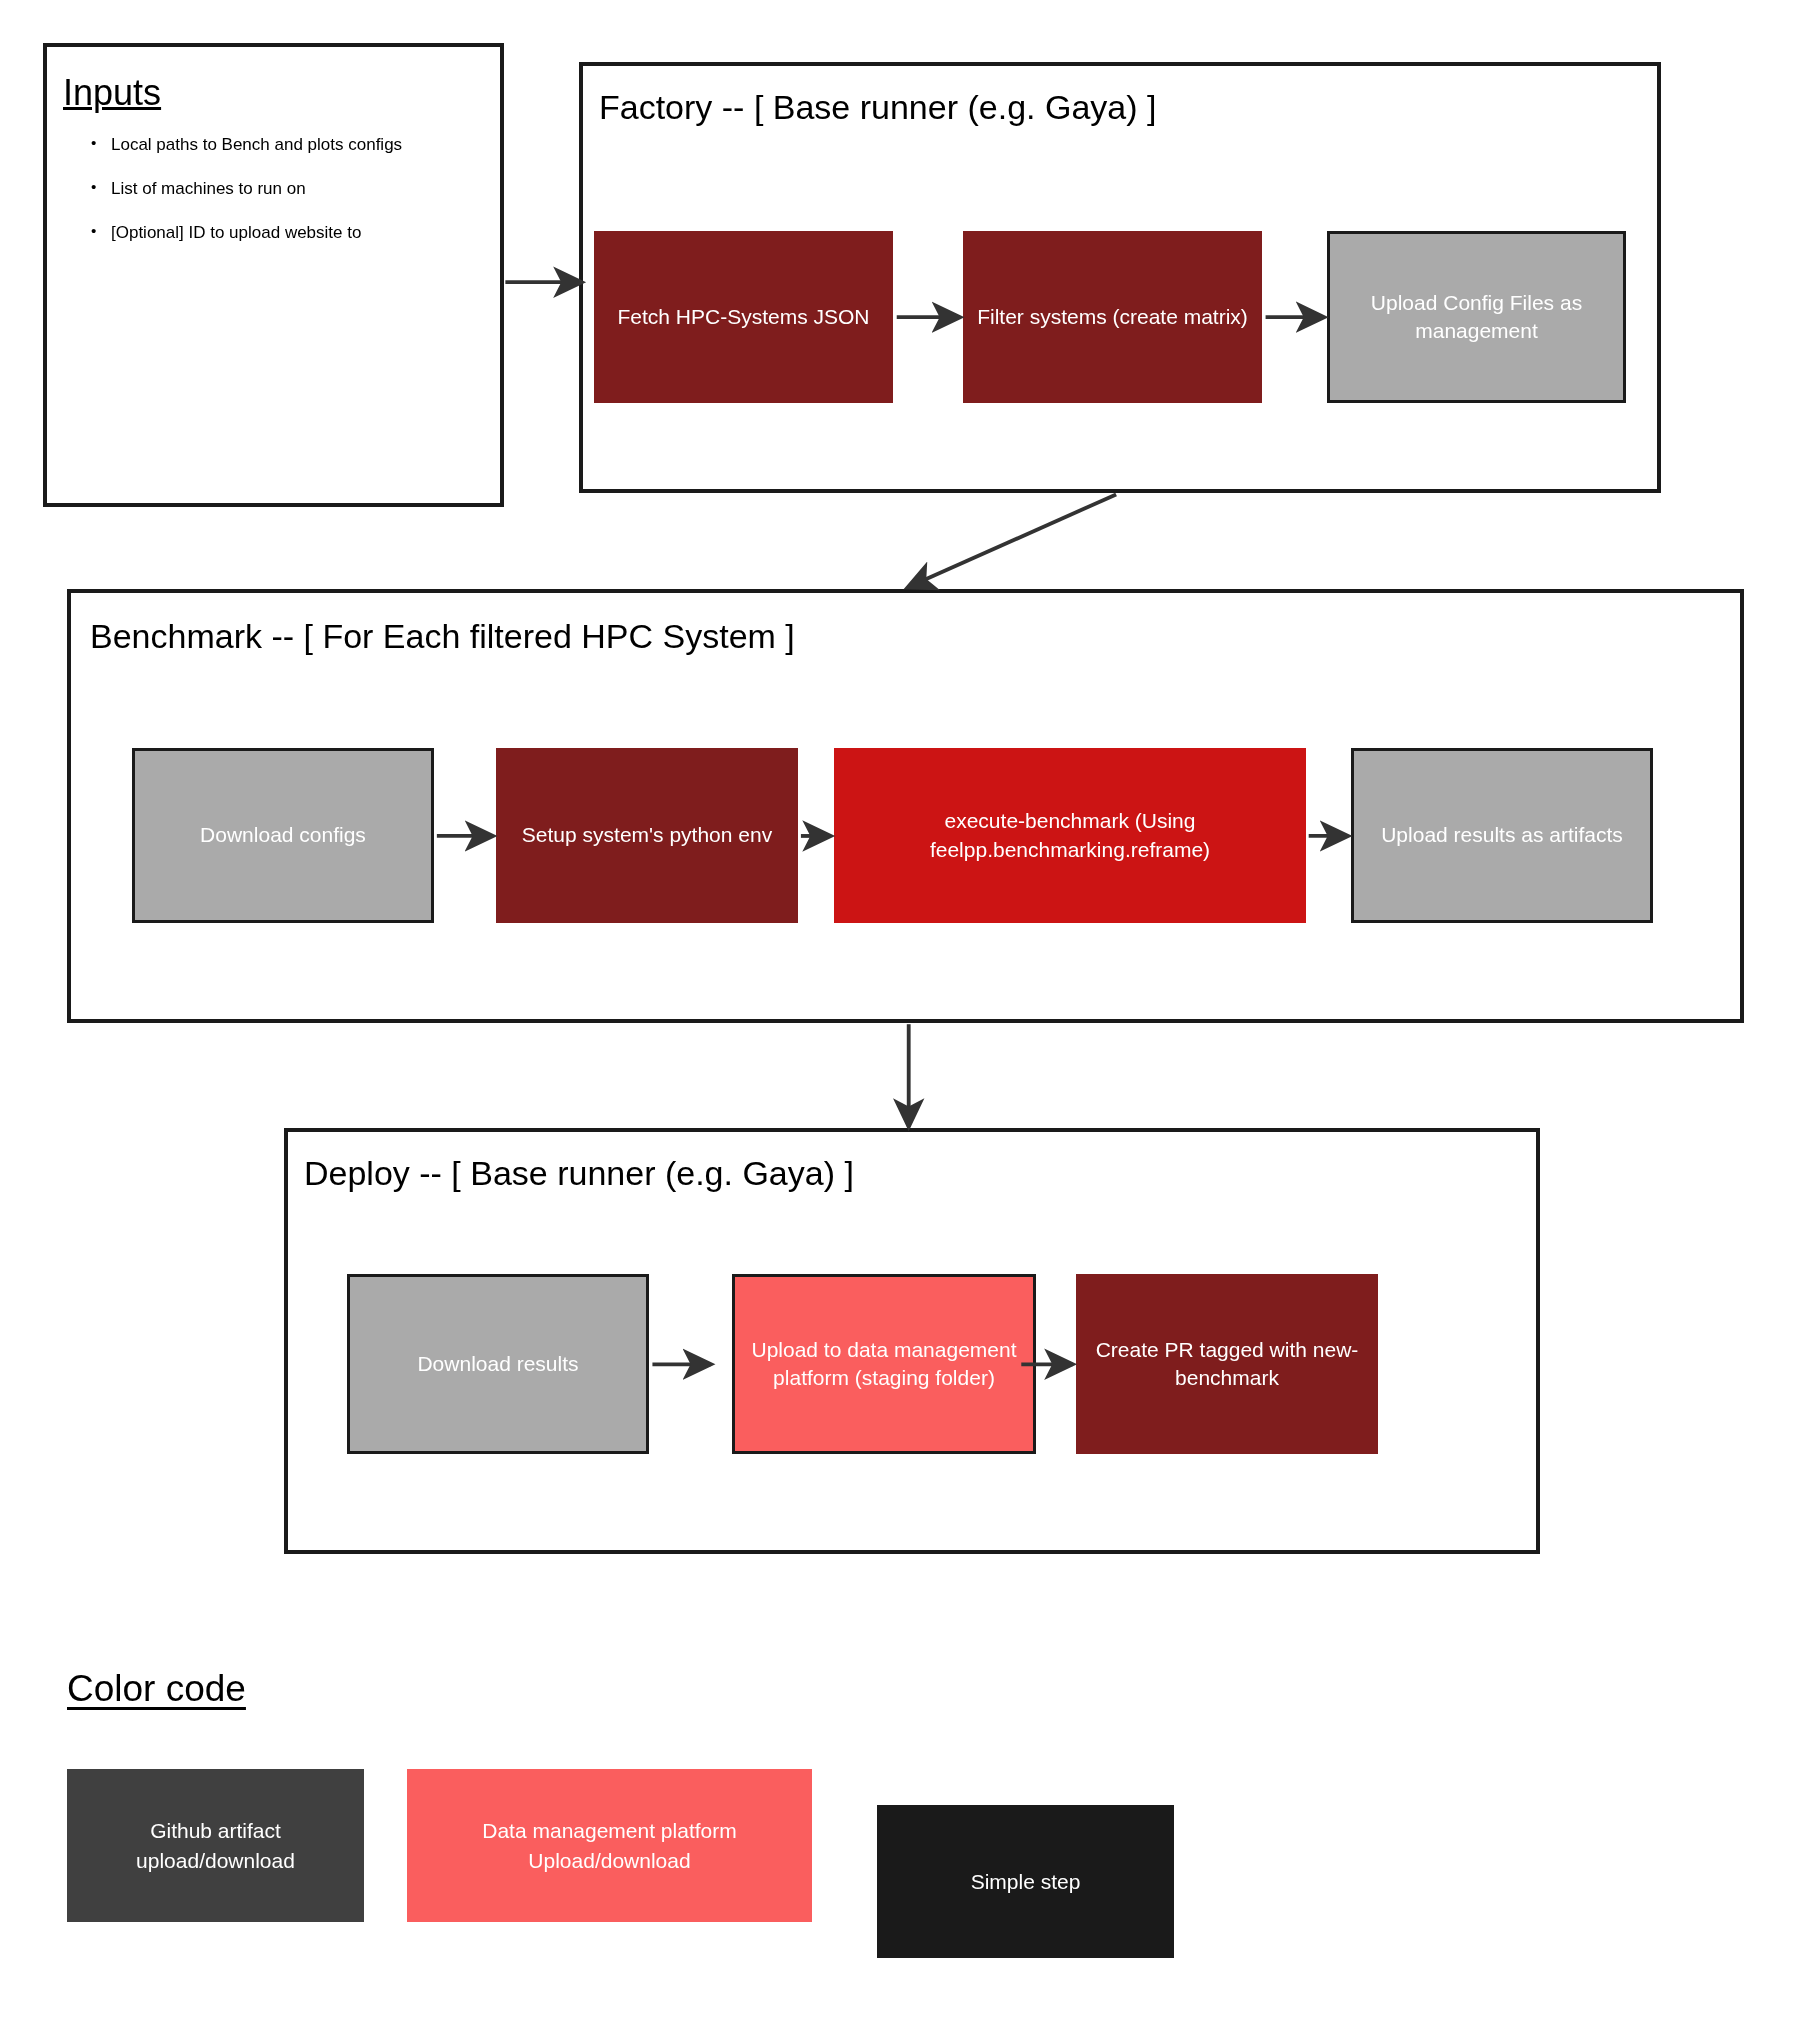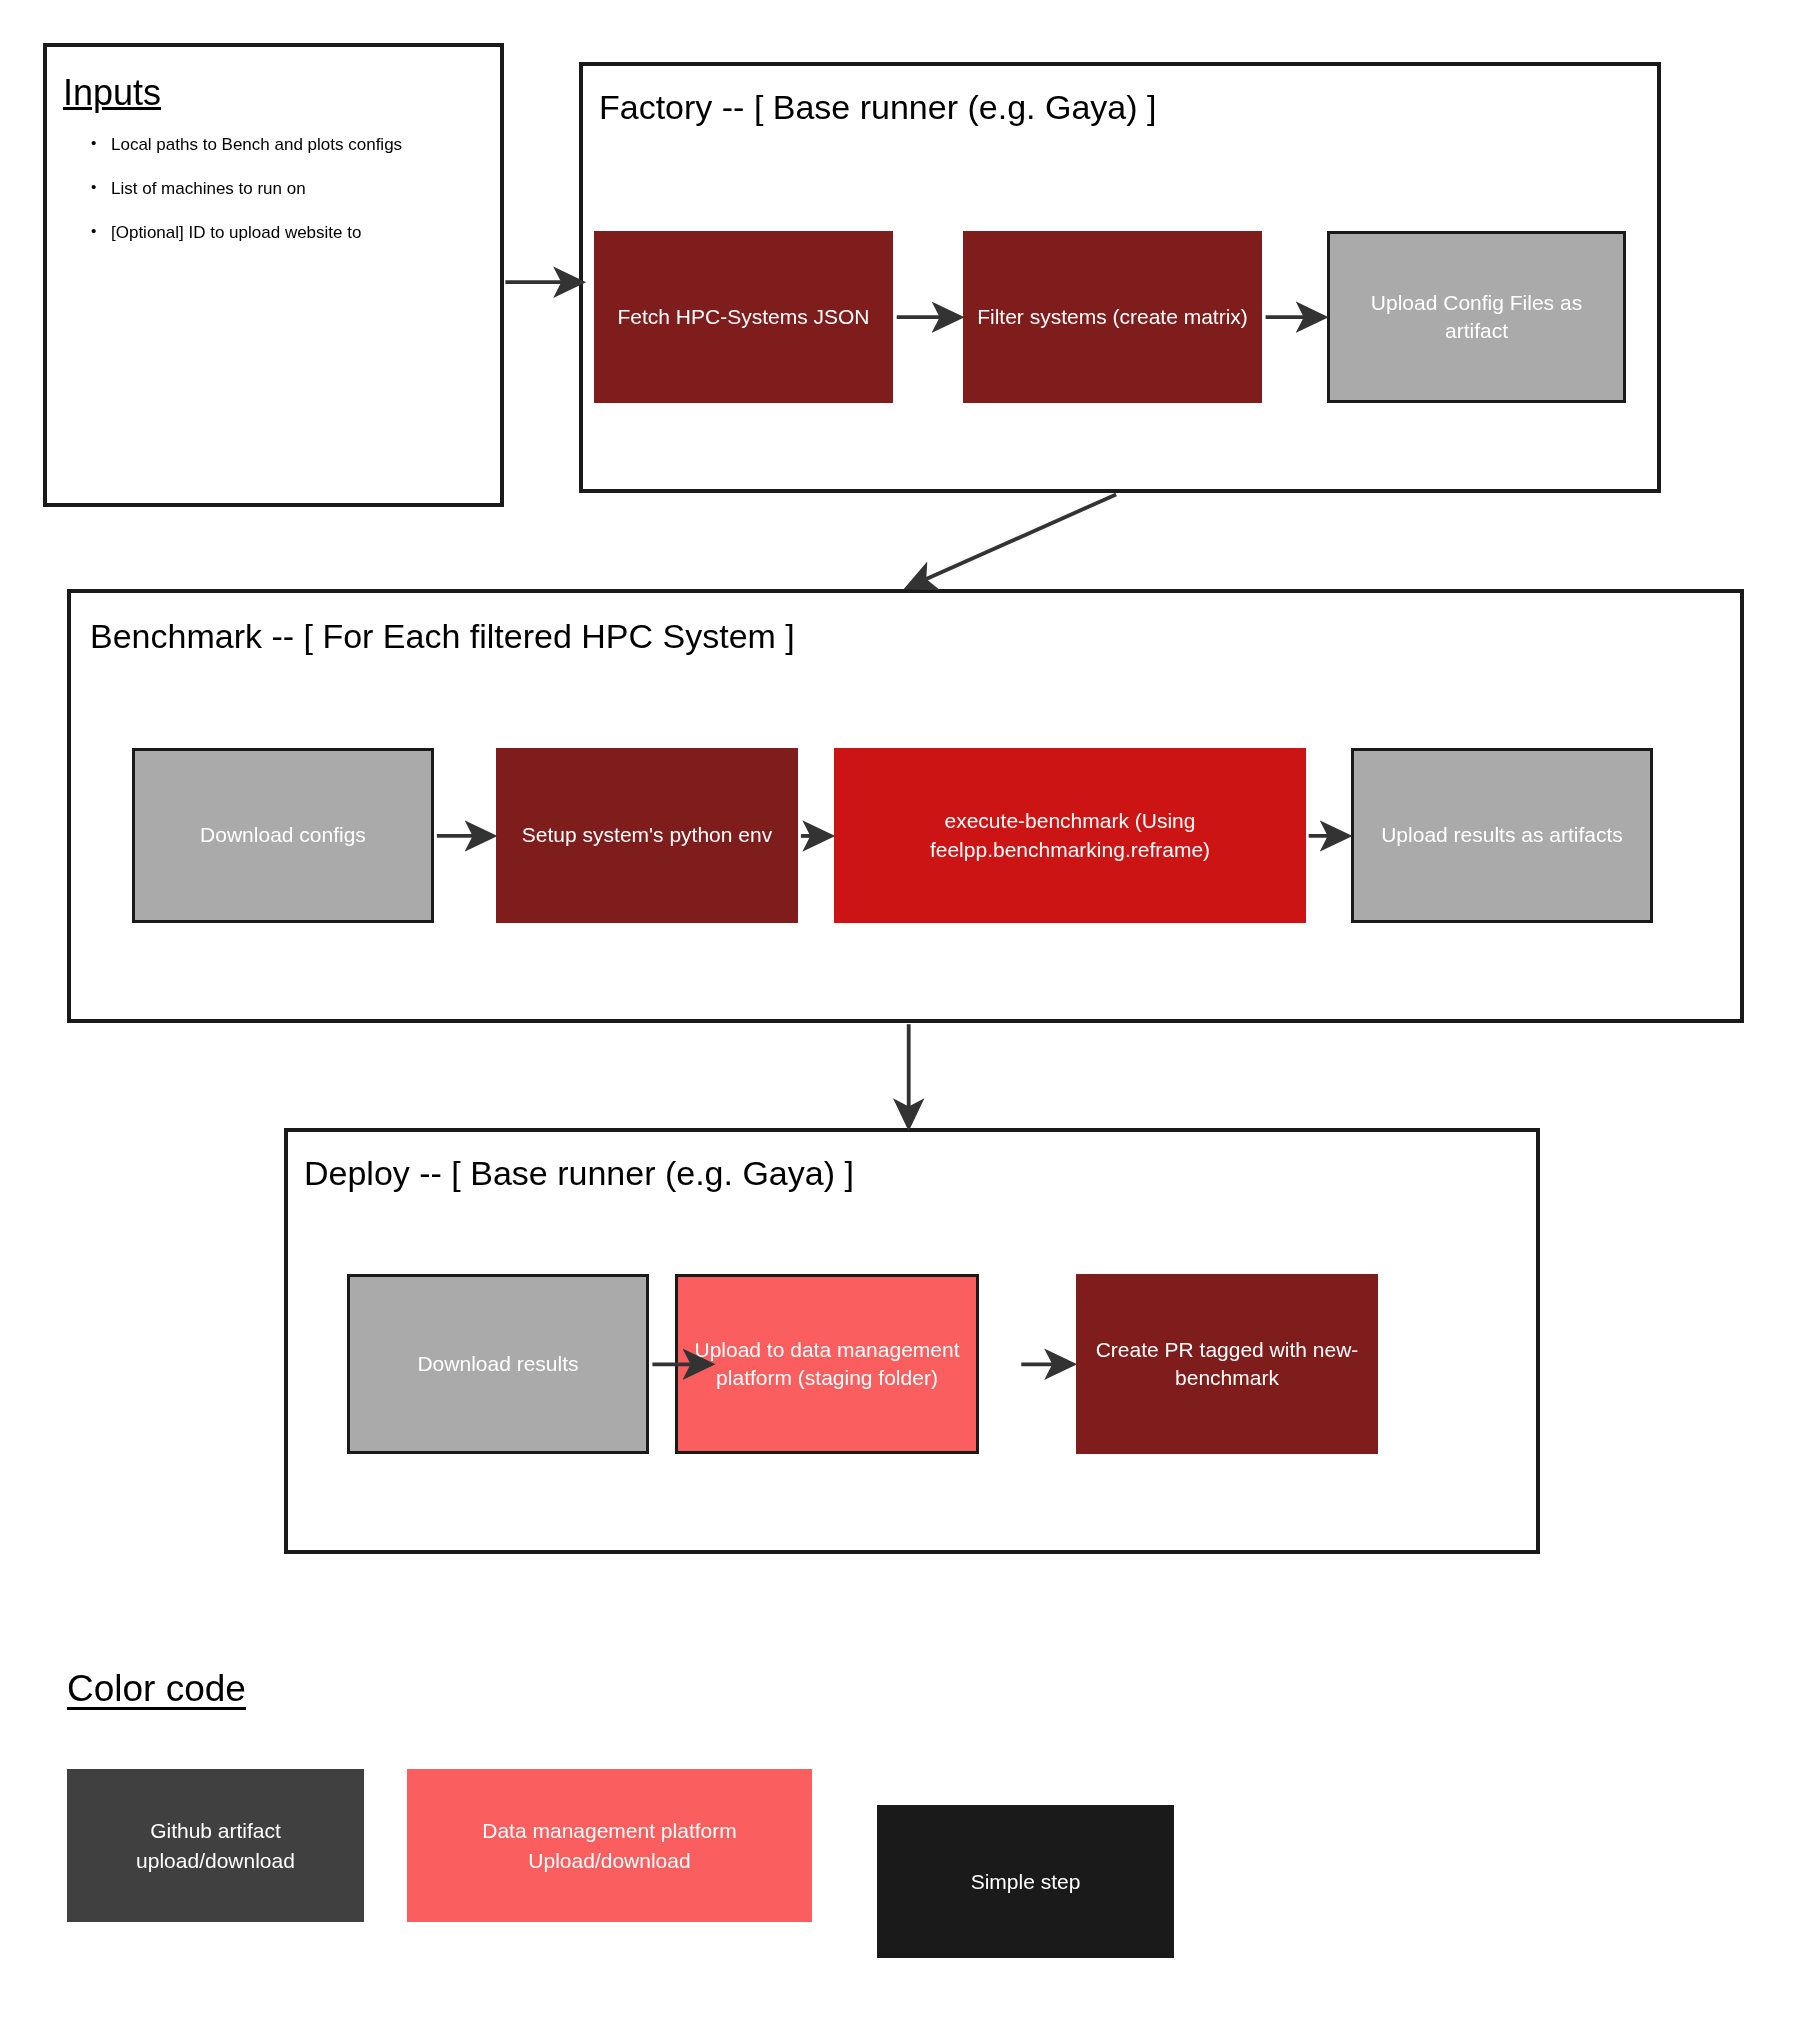--- a/index.html
+++ b/index.html
@@ -129,21 +129,21 @@
 
   <div class="step dark" style="left:594px; top:231px; width:299px; height:172px;">
     <span class="step-label">Fetch HPC-Systems JSON</span>
   </div>
 
   <div class="step dark" style="left:963px; top:231px; width:299px; height:172px;">
     <span class="step-label">Filter systems (create matrix)</span>
   </div>
 
   <div class="step gray" style="left:1327px; top:231px; width:299px; height:172px;">
-    <span class="step-label">Upload Config Files as artifact</span>
+    <span class="step-label">Upload Config Files as management</span>
   </div>
 
   <div class="group-box" style="left:67px; top:589px; width:1677px; height:434px;"></div>
   <div class="group-title" style="left:90px; top:618px;">Benchmark -- [ For Each filtered HPC System ]</div>
 
   <div class="step gray" style="left:132px; top:748px; width:302px; height:175px;">
     <span class="step-label">Download configs</span>
   </div>
 
   <div class="step dark" style="left:496px; top:748px; width:302px; height:175px;">
@@ -158,21 +158,21 @@
     <span class="step-label">Upload results as artifacts</span>
   </div>
 
   <div class="group-box" style="left:284px; top:1128px; width:1256px; height:426px;"></div>
   <div class="group-title" style="left:304px; top:1155px;">Deploy -- [ Base runner (e.g. Gaya) ]</div>
 
   <div class="step gray" style="left:347px; top:1274px; width:302px; height:180px;">
     <span class="step-label">Download results</span>
   </div>
 
-  <div class="step pink" style="left:675px; top:1274px; width:304px; height:180px;justify-content:center;">
+  <div class="step pink" style="left:732px; top:1274px; width:304px; height:180px;justify-content:center;">
     <span class="step-label">Upload to data management platform (staging folder)</span>
   </div>
 
   <div class="step dark" style="left:1076px; top:1274px; width:302px; height:180px;">
     <span class="step-label">Create PR tagged with new-benchmark</span>
   </div>
 
   <svg class="arrow-svg" width="1804" height="2035" style="left:0; top:0;" viewBox="0 0 3766 4248">
     <defs>
       <marker id="ah" markerWidth="9" markerHeight="9" refX="7.4" refY="4.5" orient="auto" markerUnits="strokeWidth">

